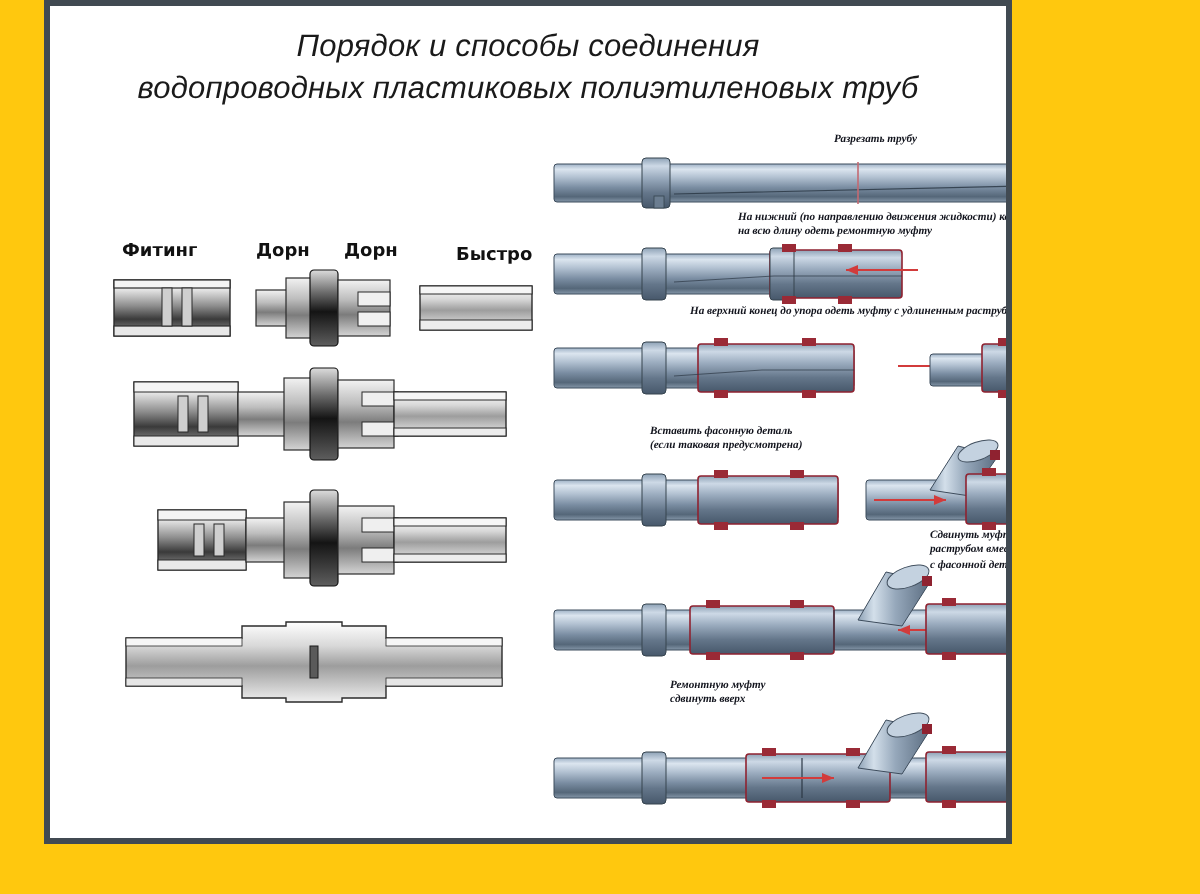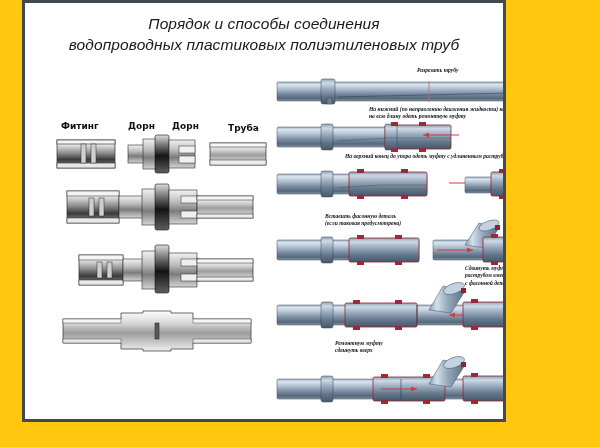--- a/index.html
+++ b/index.html
@@ -106,21 +106,21 @@
         <span>Порядок и способы соединения</span>
         <span class="l2">водопроводных пластиковых полиэтиленовых труб</span>
       </div>
 
 
       <div class="leftpanel">
 
         <div class="lbl lbl-fit">Фитинг</div>
         <div class="lbl lbl-dorn">Дорн</div>
         <div class="lbl lbl-mufta">Дорн</div>
-        <div class="lbl lbl-truba">Труба</div>
+        <div class="lbl lbl-truba">Быстро</div>
 
         <div class="lrow lrow1">
           <svg width="228" height="40" viewBox="0 0 228 40">
             <defs>
               <linearGradient id="mg1" x1="0" y1="0" x2="0" y2="1">
                 <stop offset="0" stop-color="#fdfdfd"></stop>
                   <stop offset=".18" stop-color="#e3e3e3"></stop>
                 <stop offset=".46" stop-color="#8e8e8e"></stop>
                   <stop offset=".70" stop-color="#3a3a3a"></stop>
                 <stop offset="1" stop-color="#9a9a9a"></stop>

